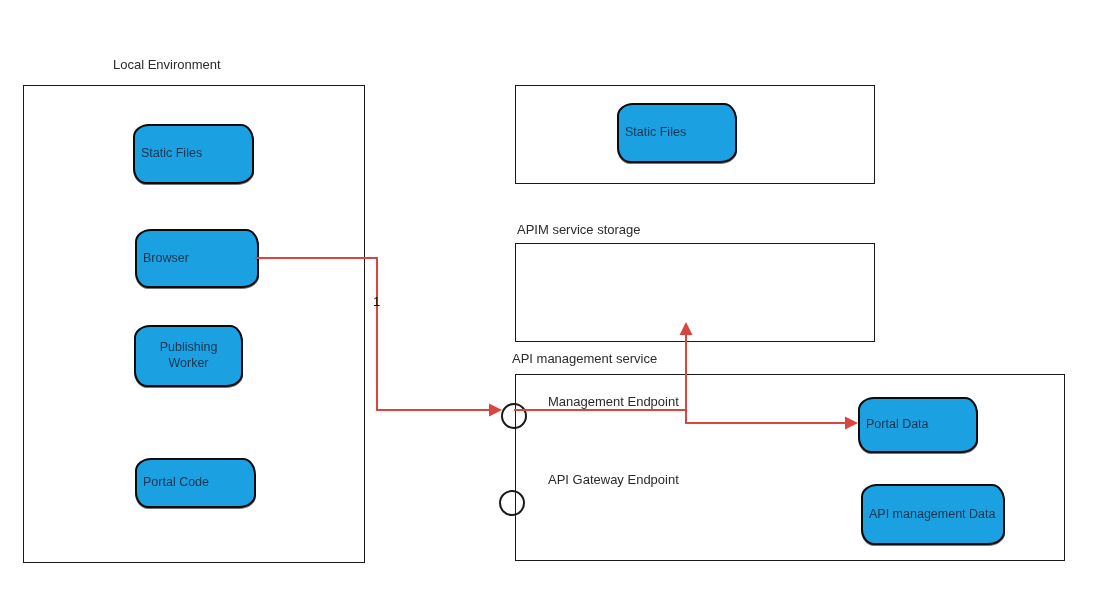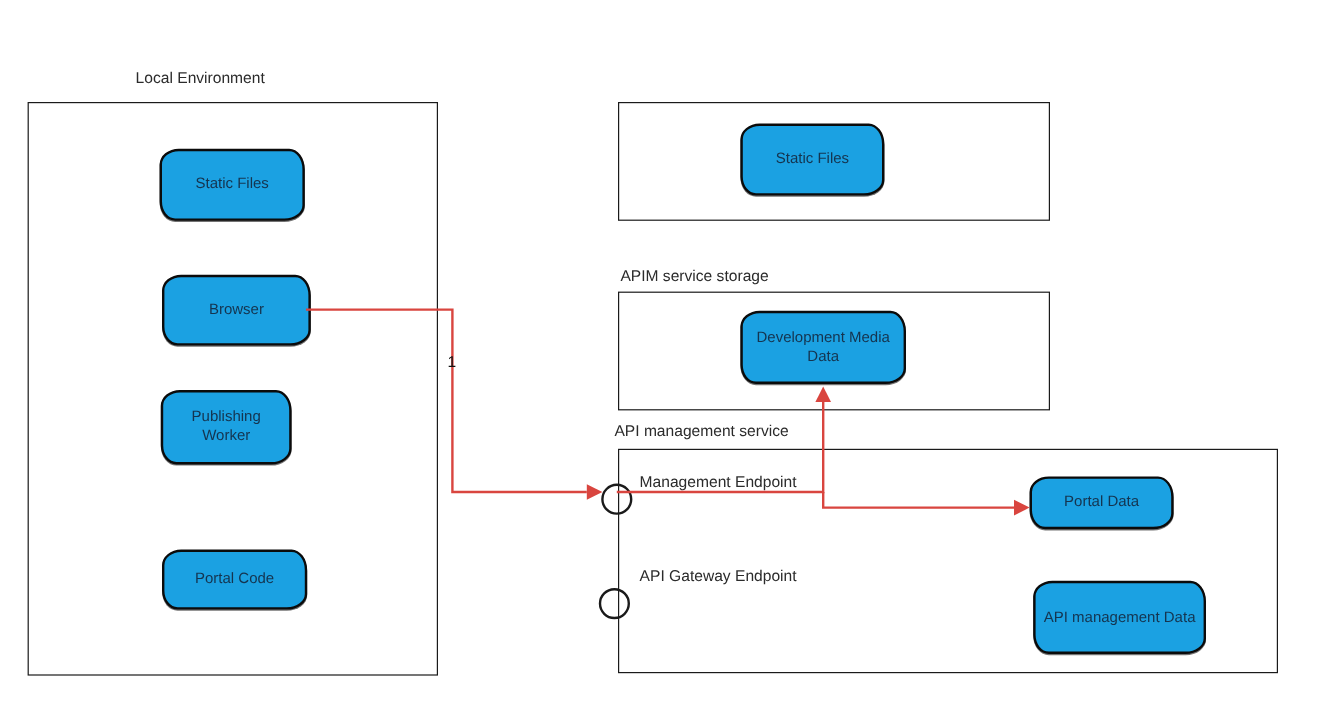--- a/index.html
+++ b/index.html
@@ -29,32 +29,33 @@
     position:absolute;
     font-size:13px;
     color:var(--label-text);
     white-space:nowrap;
   }
   .inner-label{
     position:absolute;
     font-size:13px;
     color:var(--label-text);
     white-space:nowrap;
+    margin-left:15px;
   }
   .node{
     position:absolute;
     background:var(--node-fill);
     border:2.6px solid var(--node-border);
     border-radius:16px 13px 17px 13px / 13px 17px 13px 16px;
     color:var(--node-text);
     font-size:12.5px;
     line-height:1.25;
     display:flex;
     align-items:center;
-    justify-content:center;
+    justify-content:flex-start;
     text-align:center;
     box-sizing:border-box;
     padding:8px 6px;
     box-shadow:0 1px 0 rgba(0,0,0,0.55);
   }
   .edge-layer{
     position:absolute;
     left:0;top:0;width:1102px;height:594px;
   }
   .edge{
@@ -102,24 +103,21 @@
   </div>
   <div class="node" style="left:134px;top:325px;width:109px;height:62px">
     <span>Publishing Worker</span>
   </div>
   <div class="node" style="left:135px;top:458px;width:121px;height:50px">
     <span>Portal Code</span>
   </div>
   <div class="node" style="left:617px;top:103px;width:120px;height:60px">
     <span>Static Files</span>
   </div>
-  <div class="node" style="left:617px;top:259px;width:138px;height:61px">
-    <span>Development Media Data</span>
-  </div>
-  <div class="node" style="left:858px;top:397px;width:120px;height:44px">
+  <div class="node" style="left:858px;top:397px;width:120px;height:56px">
     <span>Portal Data</span>
   </div>
   <div class="node" style="left:861px;top:484px;width:144px;height:61px">
     <span>API management Data</span>
   </div>
 
   <svg class="edge-layer" width="1102" height="594" viewBox="0 0 1102 594">
 
     <circle class="port" cx="514" cy="416" r="12"></circle>
     <circle class="port" cx="512" cy="503" r="12"></circle>

